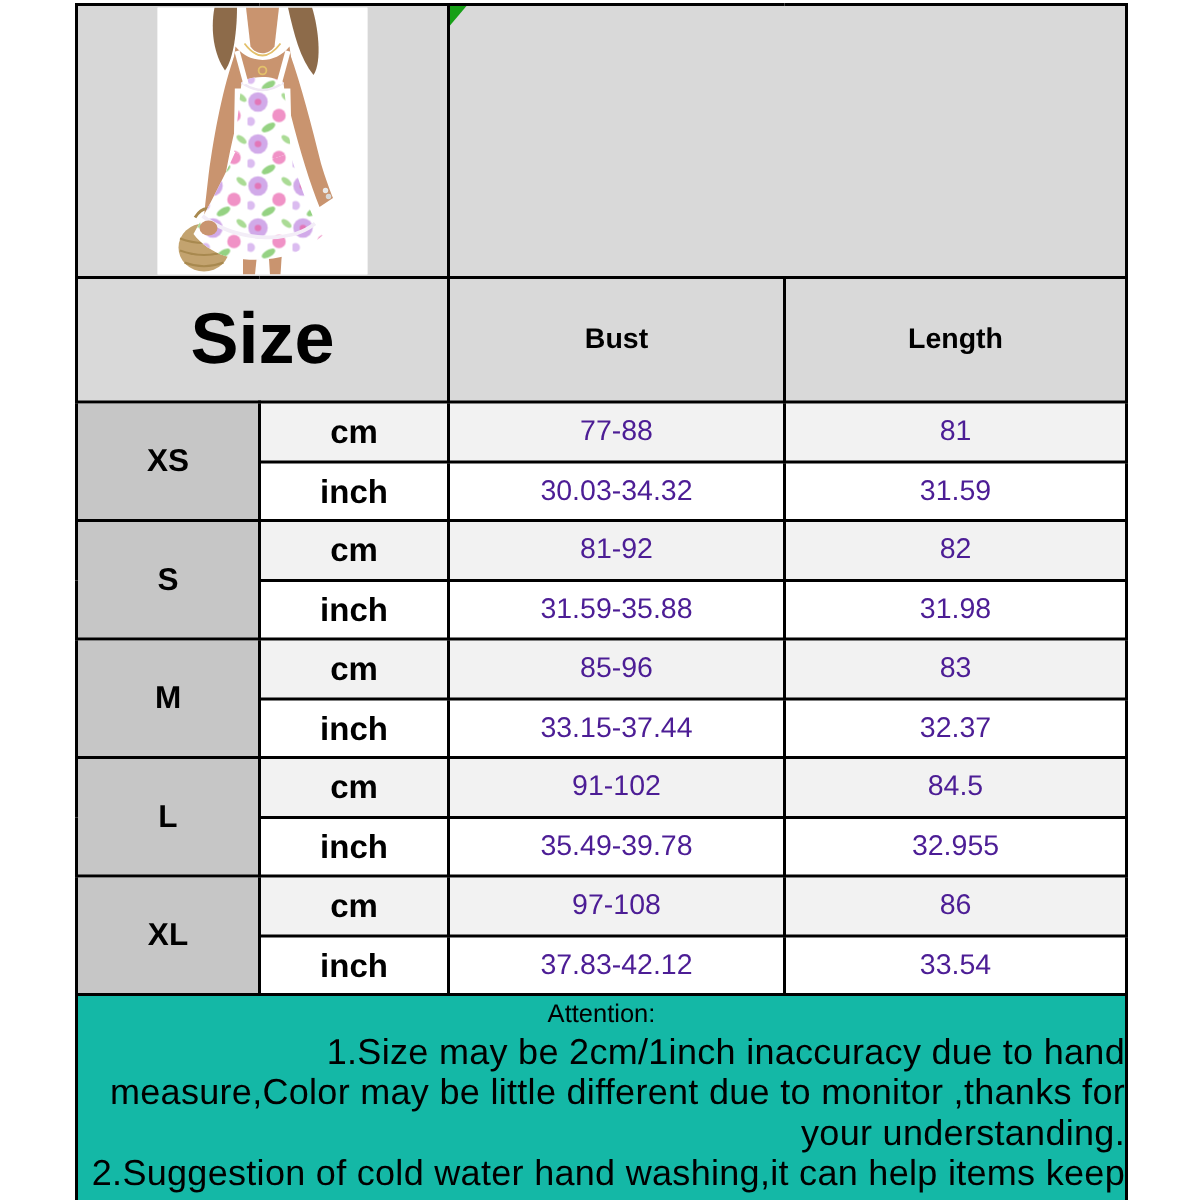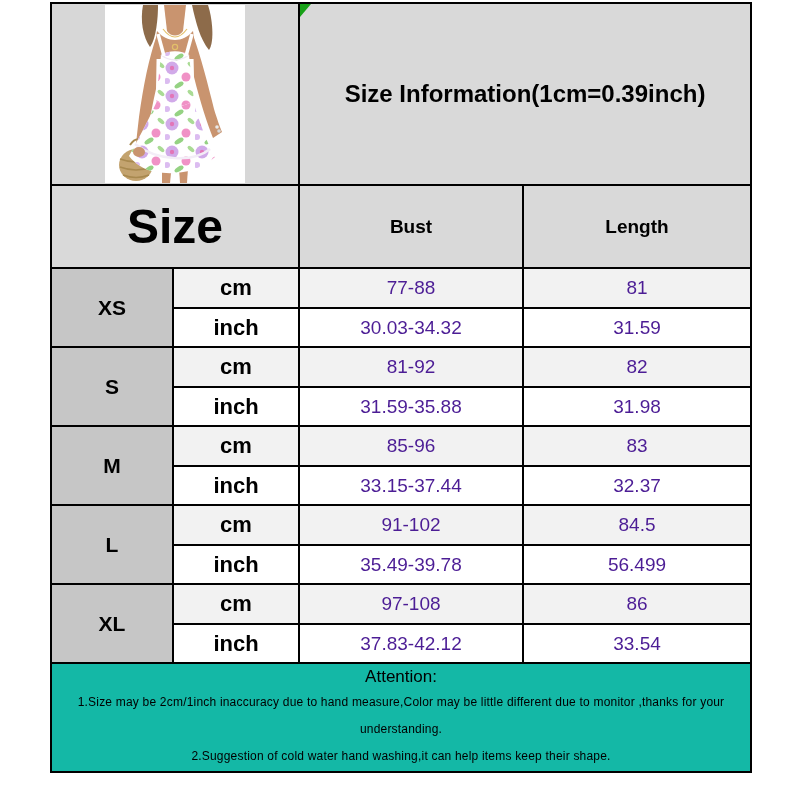--- a/index.html
+++ b/index.html
@@ -35,21 +35,21 @@
   .r-inch td{height:37px;}
   .r-cm .cell-unit,.r-cm .cell-val{background:#f2f2f2;}
   .r-inch .cell-unit,.r-inch .cell-val{background:#ffffff;}
   .cell-unit{font-size:22px;font-weight:bold;}
   .cell-val{font-size:19px;font-weight:normal;color:#4c1d95;}
   .cell-attention{
     height:107px;background:#14b8a6;text-align:left;vertical-align:top;
     padding:3px 6px 0 6px;
   }
   .att-heading{display:block;font-size:17px;line-height:24px;}
-  .att-line{display:block;font-size:12px;line-height:27px;letter-spacing:0.2px;}
+  .att-line{display:block;font-size:24px;line-height:27px;letter-spacing:0.2px;text-align:right;}
 </style>
 </head>
 <body>
 
 <table class="size-table">
   <colgroup>
     <col style="width:122px">
       <col style="width:126px">
     <col style="width:224px">
       <col style="width:228px">
@@ -100,21 +100,20 @@
         <path d="M53,29 L59,51" stroke="#ffffff" stroke-width="3.5"></path>
         <path d="M87,29 L81,51" stroke="#ffffff" stroke-width="3.5"></path>
 
         <circle cx="112" cy="122" r="1.8" fill="#e9e9e9"></circle>
         <circle cx="114" cy="126" r="1.8" fill="#d8d8d8"></circle>
         <ellipse cx="34" cy="147" rx="6" ry="5" fill="#c9946f"></ellipse>
       </svg>
     </td>
     <td class="cell-title" colspan="2">
       <span class="flag"></span>
-      <span class="title-text">Size Information(1cm=0.39inch)</span>
     </td>
   </tr>
 
   <tr class="r-head">
     <td class="cell-size-head" colspan="2">Size</td>
     <td class="cell-col-head">Bust</td>
     <td class="cell-col-head">Length</td>
   </tr>
 
   <tr class="r-cm">
@@ -155,21 +154,21 @@
 
   <tr class="r-cm">
     <td class="cell-sizelabel" rowspan="2">L</td>
     <td class="cell-unit">cm</td>
     <td class="cell-val">91-102</td>
     <td class="cell-val">84.5</td>
   </tr>
   <tr class="r-inch">
     <td class="cell-unit">inch</td>
     <td class="cell-val">35.49-39.78</td>
-    <td class="cell-val">56.499</td>
+    <td class="cell-val">32.955</td>
   </tr>
 
   <tr class="r-cm">
     <td class="cell-sizelabel" rowspan="2">XL</td>
     <td class="cell-unit">cm</td>
     <td class="cell-val">97-108</td>
     <td class="cell-val">86</td>
   </tr>
   <tr class="r-inch">
     <td class="cell-unit">inch</td>

